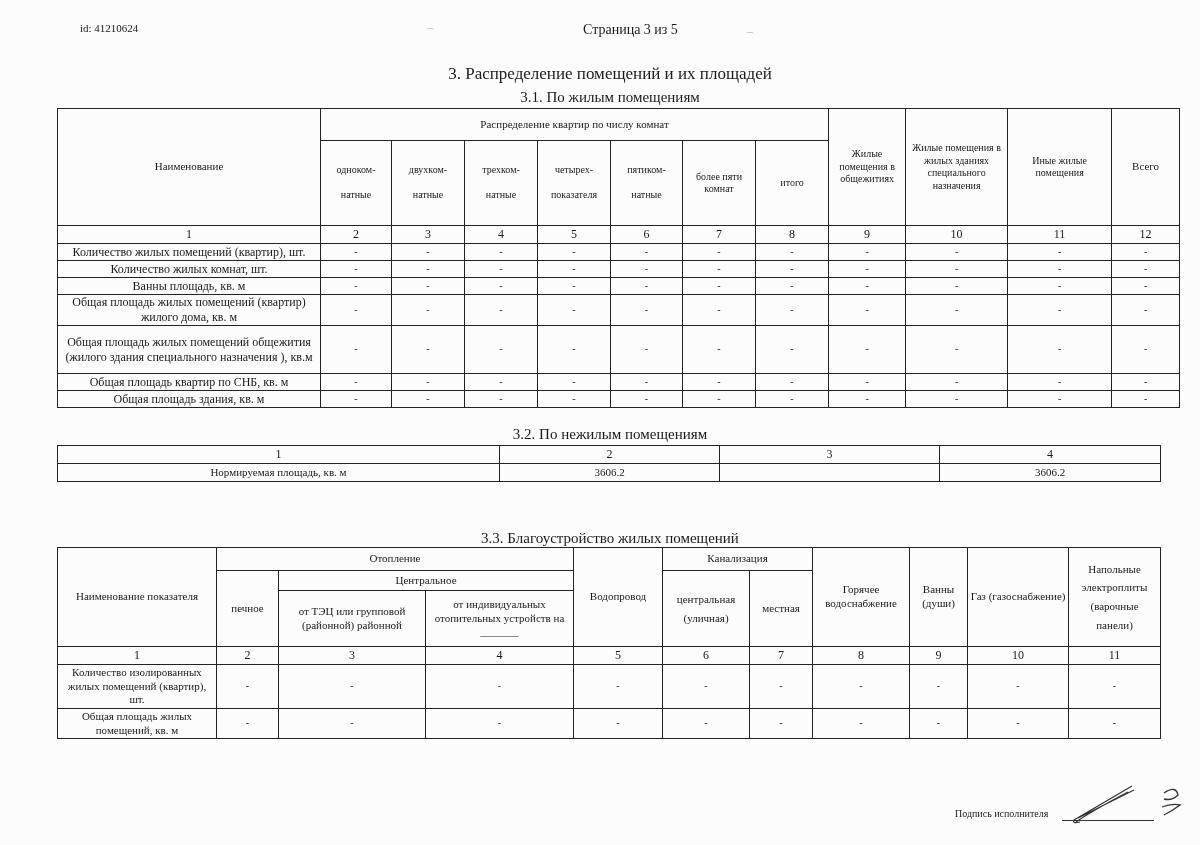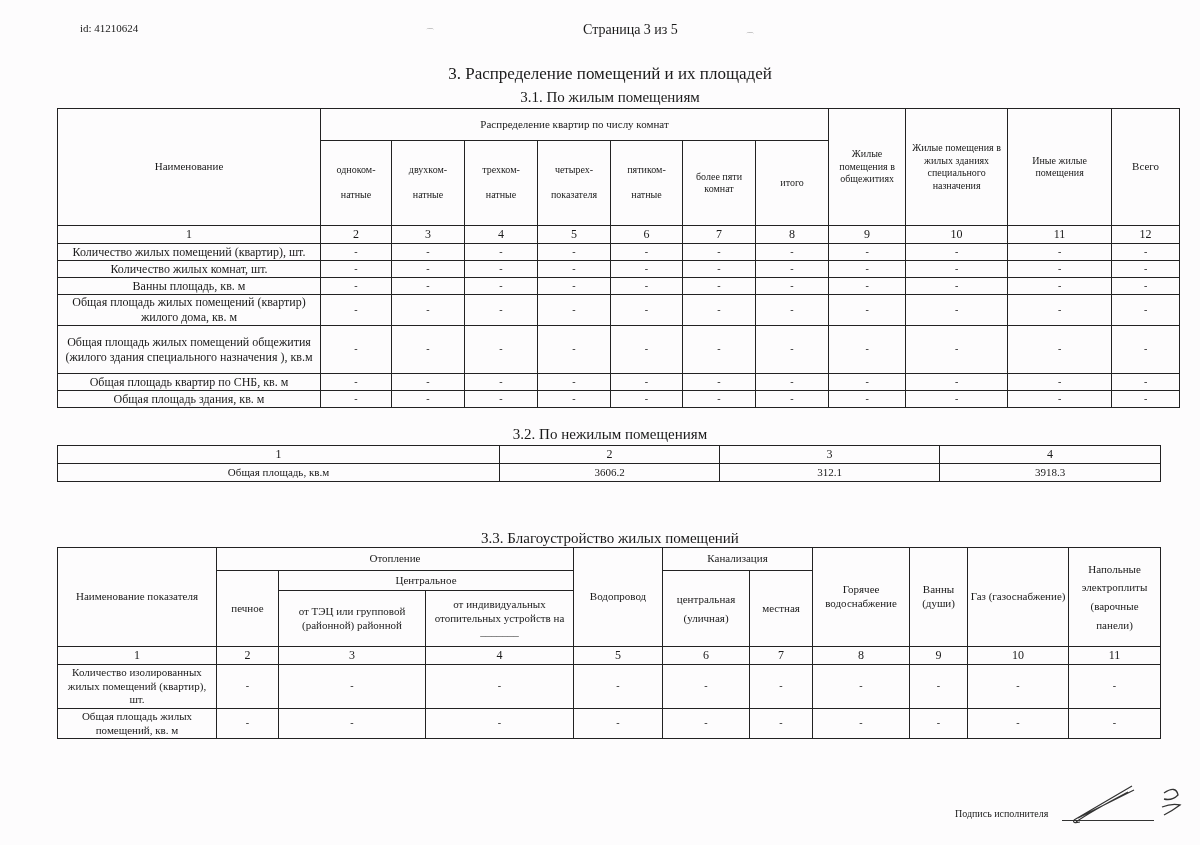--- a/index.html
+++ b/index.html
@@ -201,24 +201,24 @@
       <col style="width:221px">
     </colgroup>
   <tbody>
   <tr>
     <td class="hd">1</td>
     <td class="hd">2</td>
     <td class="hd">3</td>
     <td class="hd">4</td>
   </tr>
   <tr>
-    <td>Общая площадь, кв.м</td>
+    <td>Нормируемая площадь, кв. м</td>
     <td>3606.2</td>
-    <td>312.1</td>
-    <td>3918.3</td>
+    <td></td>
+    <td>3606.2</td>
   </tr>
 </tbody>
   </table>
 
 <div class="abs h-sub3">3.3. Благоустройство жилых помещений</div>
 
 <table class="t3">
   <colgroup>
     <col style="width:159px">
       <col style="width:62px">

